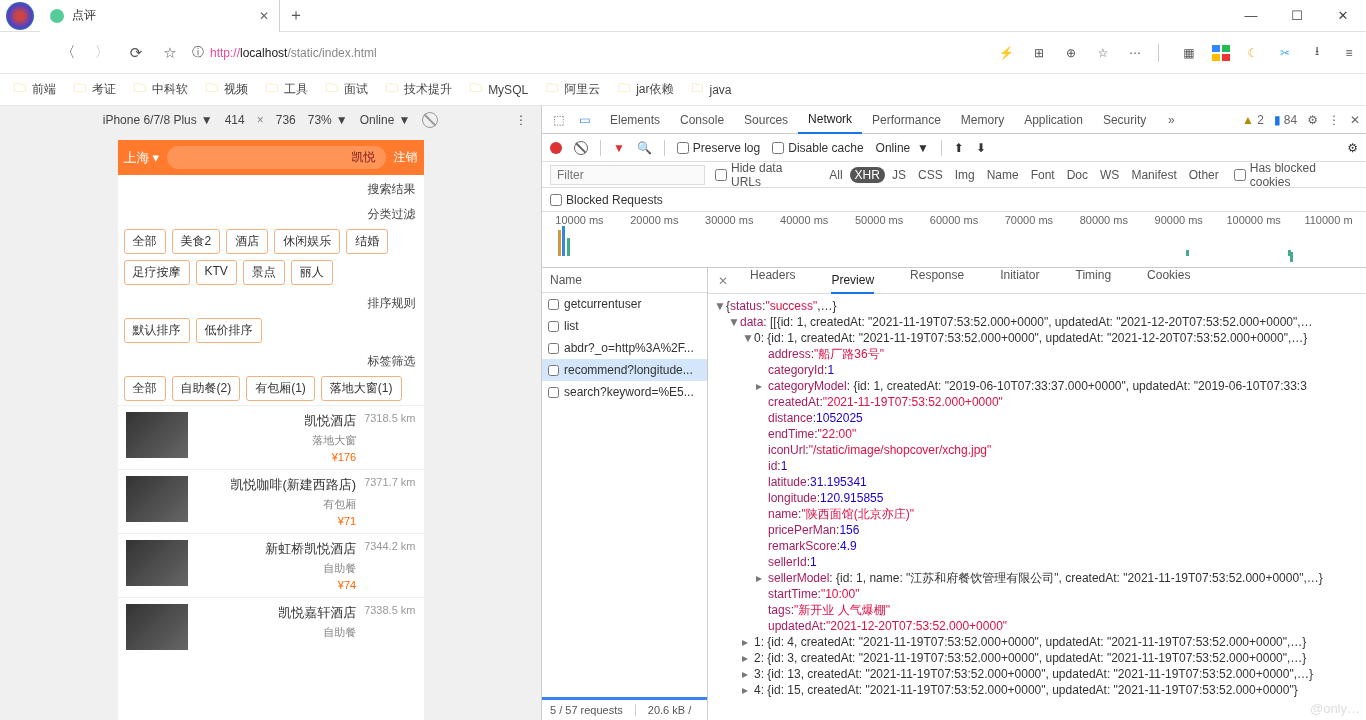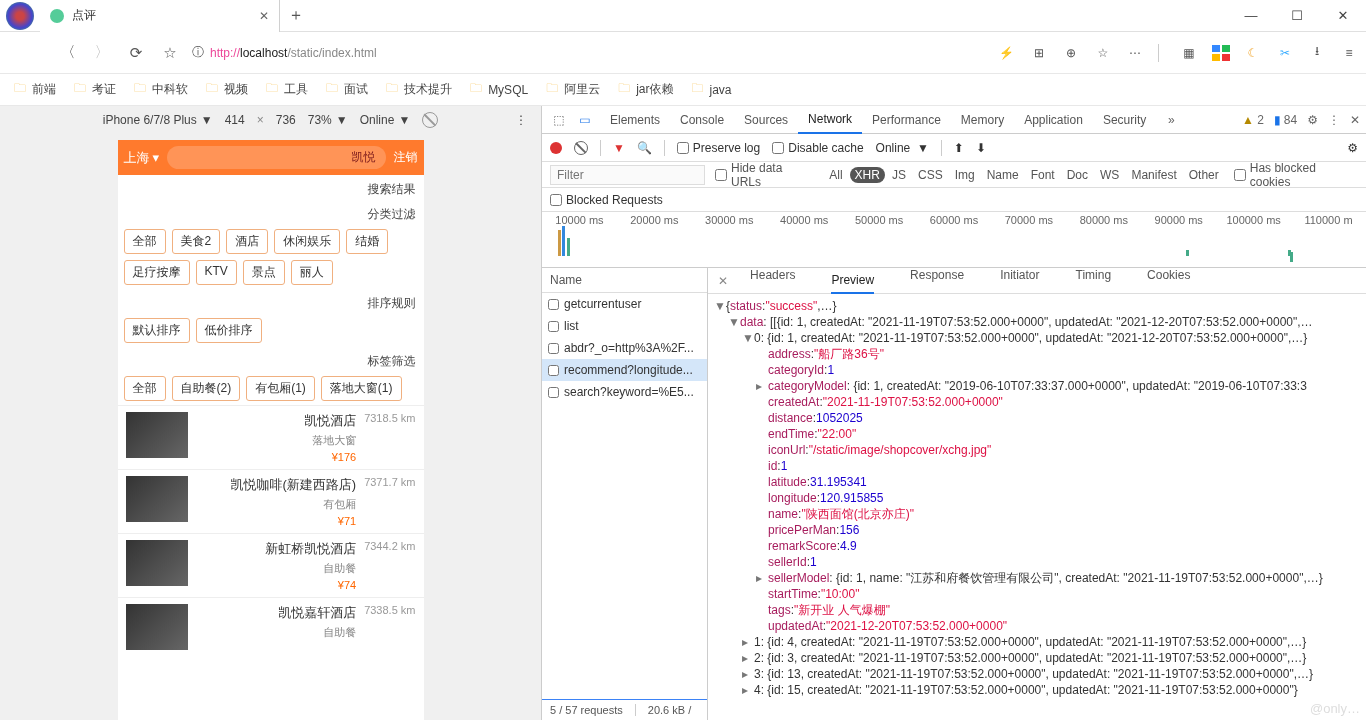--- a/index.html
+++ b/index.html
@@ -93,21 +93,21 @@
 .tl-ticks span { flex:1; text-align:center; }
 .tl-bars { position:relative; height:38px; }
 .bar { position:absolute; width:3px; background:#4a8; bottom:8px; }
 
 .dt-body { flex:1; display:flex; min-height:0; }
 .req-list { width:166px; border-right:1px solid #ccc; display:flex; flex-direction:column; }
 .req-head { padding:5px 8px; border-bottom:1px solid #ddd; color:#555; }
 .req-item { padding:4px 6px; display:flex; gap:5px; align-items:center; white-space:nowrap; overflow:hidden; text-overflow:ellipsis; }
 .req-item.sel { background:#d4e6f9; }
 .req-item input { width:11px; height:11px; }
-.req-foot { margin-top:auto; border-top:1px solid #3b82f6; padding:4px 8px; color:#555; font-size:11px; display:flex; gap:12px; }
+.req-foot { margin-top:auto; border-top:3px solid #3b82f6; padding:4px 8px; color:#555; font-size:11px; display:flex; gap:12px; }
 
 .detail { flex:1; display:flex; flex-direction:column; min-width:0; }
 .det-tabs { height:26px; display:flex; align-items:center; border-bottom:1px solid #ddd; gap:18px; padding:0 10px; }
 .det-close { color:#888; margin-right:4px; }
 .det-tab { color:#555; }
 .det-tab.active { color:#222; border-bottom:2px solid #1a73e8; padding-bottom:5px; margin-top:5px; }
 .det-body { flex:1; overflow:auto; padding:4px 6px; font-family:Menlo,Consolas,monospace; font-size:12px; line-height:16px; white-space:nowrap; }
 .tree-row { display:flex; }
 .arrow { color:#777; width:12px; }
 .ind { display:inline-block; }

